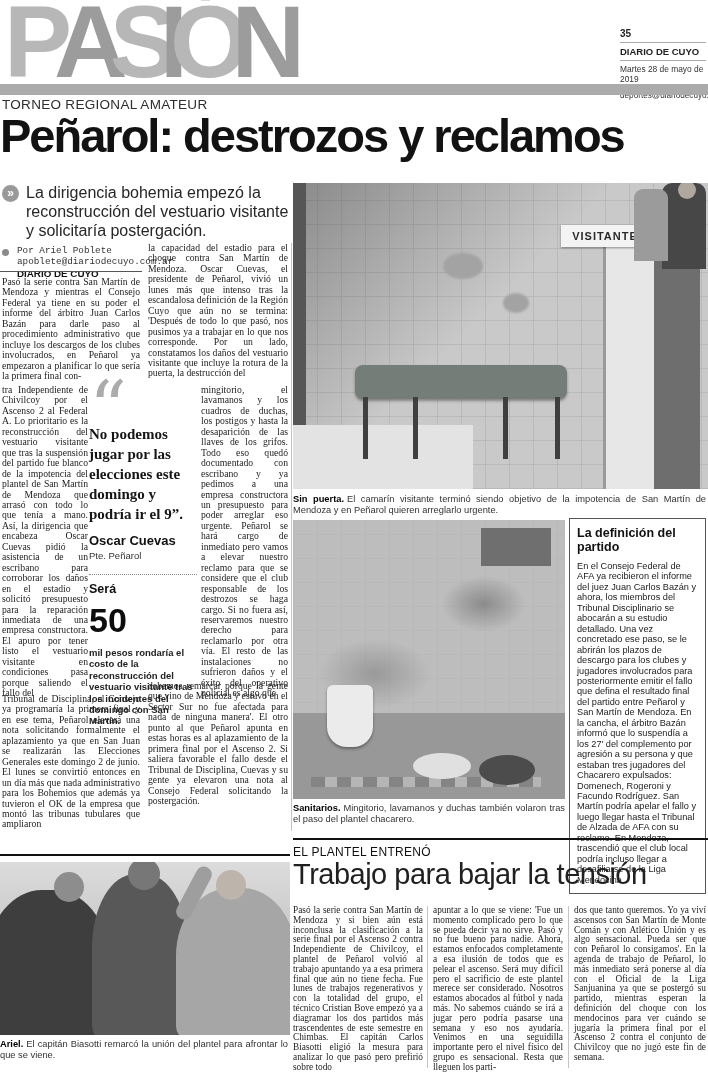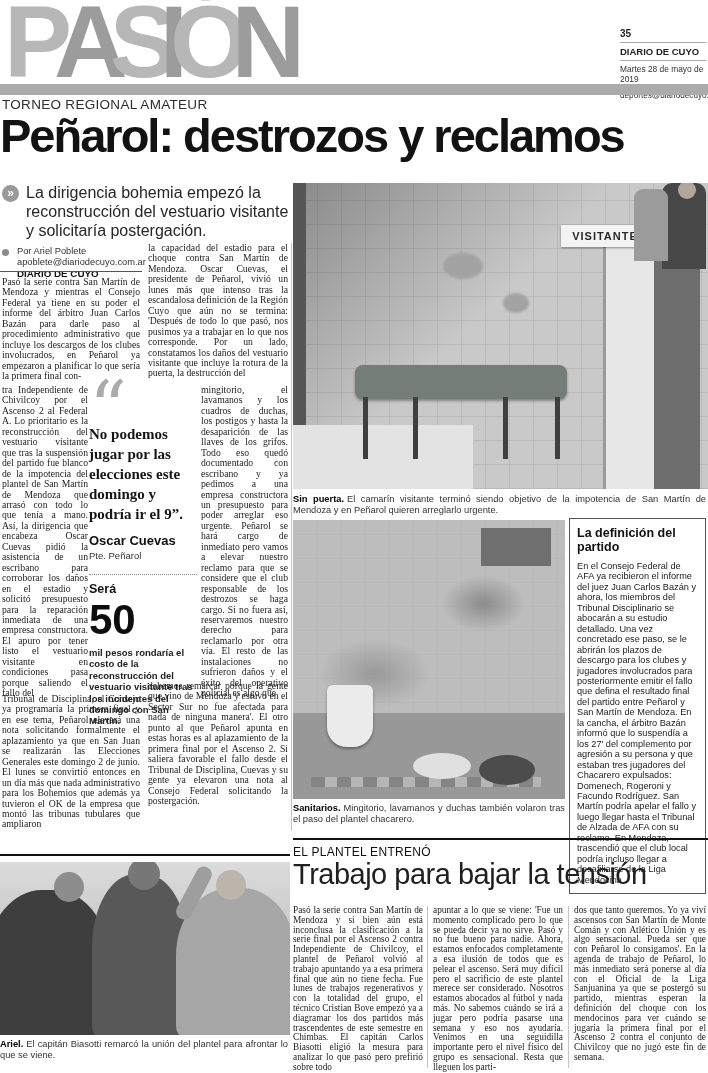--- a/index.html
+++ b/index.html
@@ -24,21 +24,21 @@
   #kicker{left:2px;top:97px;font-size:13.5px;color:#2e2e2e;letter-spacing:.3px;}
   #headline{left:0;top:108px;width:708px;font-size:47px;font-weight:bold;letter-spacing:-2px;color:#121212;white-space:nowrap;}
 
   
   #lead{left:2px;top:183px;width:288px;display:flex;gap:7px;}
   #lead .ic{flex:0 0 17px;width:17px;height:17px;border-radius:50%;background:#9a9a9a;color:#fff;
             font-size:12px;line-height:16px;text-align:center;font-weight:bold;margin-top:2px;}
   #lead .tx{font-size:16px;line-height:19px;color:#262626;}
   #byline{left:2px;top:246px;width:200px;}
   #byline .dot{position:absolute;left:0;top:3px;width:7px;height:7px;border-radius:50%;background:#8a8a8a;}
-  #byline .bl{margin-left:15px;font-size:9.3px;line-height:10.5px;color:#333;}
+  #byline .bl{margin-left:15px;font-size:9.3px;line-height:10.5px;color:#333;font-family:Liberation Mono, monospace;}
   #byline .cr{margin-left:15px;font-size:9.8px;font-weight:bold;color:#111;margin-top:1px;}
   #bylinerule{left:0;top:271px;width:142px;border-top:1px solid #555;}
 
   
   .serif{font-family:"Liberation Serif",serif;font-size:9.7px;line-height:10.45px;text-align:justify;color:#1c1c1c;}
   #col1a{left:2px;top:277px;width:138px;}
   #col1b{left:2px;top:385px;width:86px;}
   #col1c{left:2px;top:694px;width:138px;}
   #col2a{left:148px;top:243px;width:140px;}
   #col2b{left:201px;top:385px;width:87px;}
@@ -46,21 +46,21 @@
   #vrule-main{left:291px;top:243px;height:588px;border-left:1px solid #c4c4c4;}
 
   
   #inset{left:89px;top:378px;width:108px;}
   #inset .glyph{font-family:"DejaVu Serif",serif;font-size:74px;line-height:60px;height:46px;overflow:hidden;color:#ababab;}
   #inset .qt{font-family:"Liberation Serif",serif;font-weight:bold;font-size:15px;line-height:20px;color:#151515;}
   #inset .qa{font-size:13px;font-weight:bold;color:#111;margin-top:9px;}
   #inset .qr{font-size:9.5px;color:#333;margin-top:2px;}
   #inset .dots{border-top:1.5px dotted #8a8a8a;margin-top:13px;}
   #inset .dt{font-size:12.5px;font-weight:bold;color:#111;margin-top:7px;}
-  #inset .dn{font-size:42px;font-weight:bold;color:#0d0d0d;line-height:42px;margin-top:3px;}
+  #inset .dn{font-size:34px;font-weight:bold;color:#0d0d0d;line-height:42px;margin-top:3px;}
   #inset .dx{font-size:9.5px;line-height:11.4px;font-weight:bold;color:#222;margin-top:6px;}
 
   
   .photo{background:#c9c9c9;overflow:hidden;}
   .tiles{position:absolute;inset:0;
      background-image:repeating-linear-gradient(0deg,#b9b9b9 0 1px,transparent 1px 24px),
                       repeating-linear-gradient(90deg,#b9b9b9 0 1px,transparent 1px 24px);}
   #photo1{left:293px;top:183px;width:415px;height:306px;}
   #photo1 .shade{position:absolute;inset:0;background:linear-gradient(135deg,rgba(60,60,60,.45),rgba(255,255,255,0) 45%);}
   #photo1 .strip{position:absolute;left:0;top:0;width:13px;height:306px;background:#565656;}

